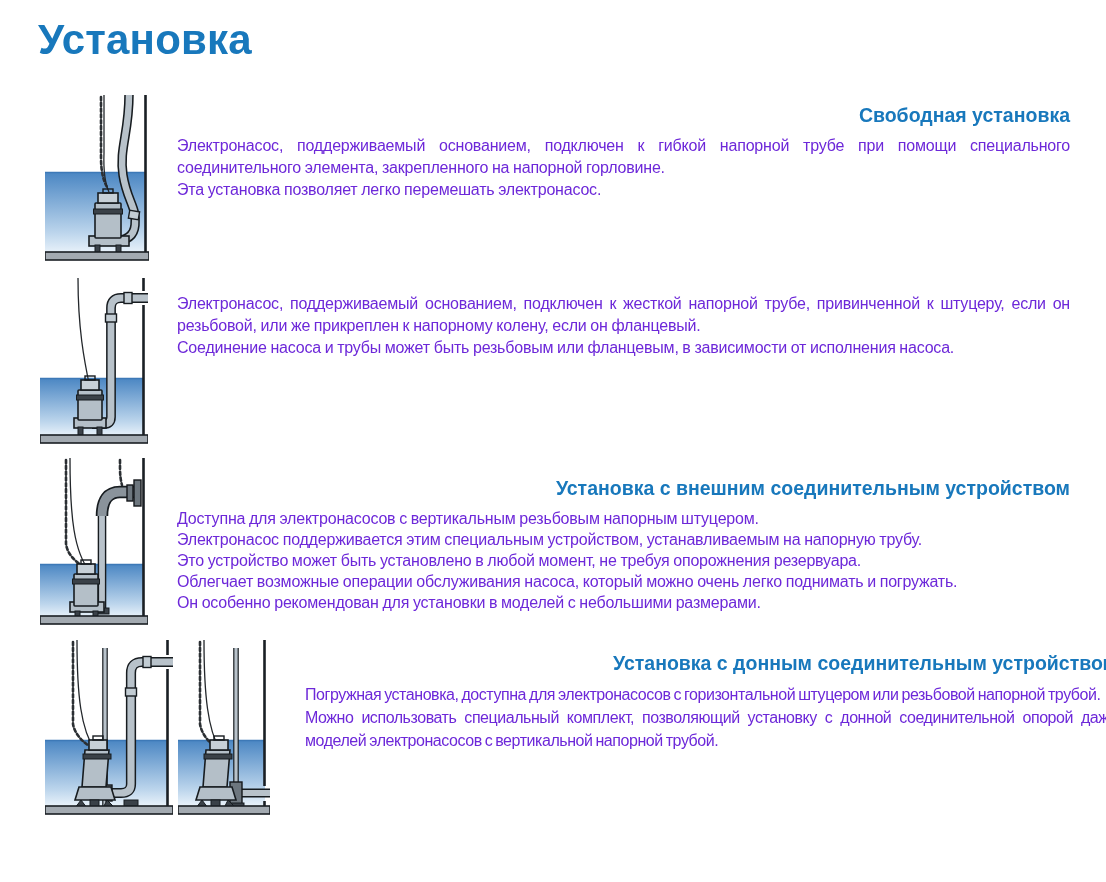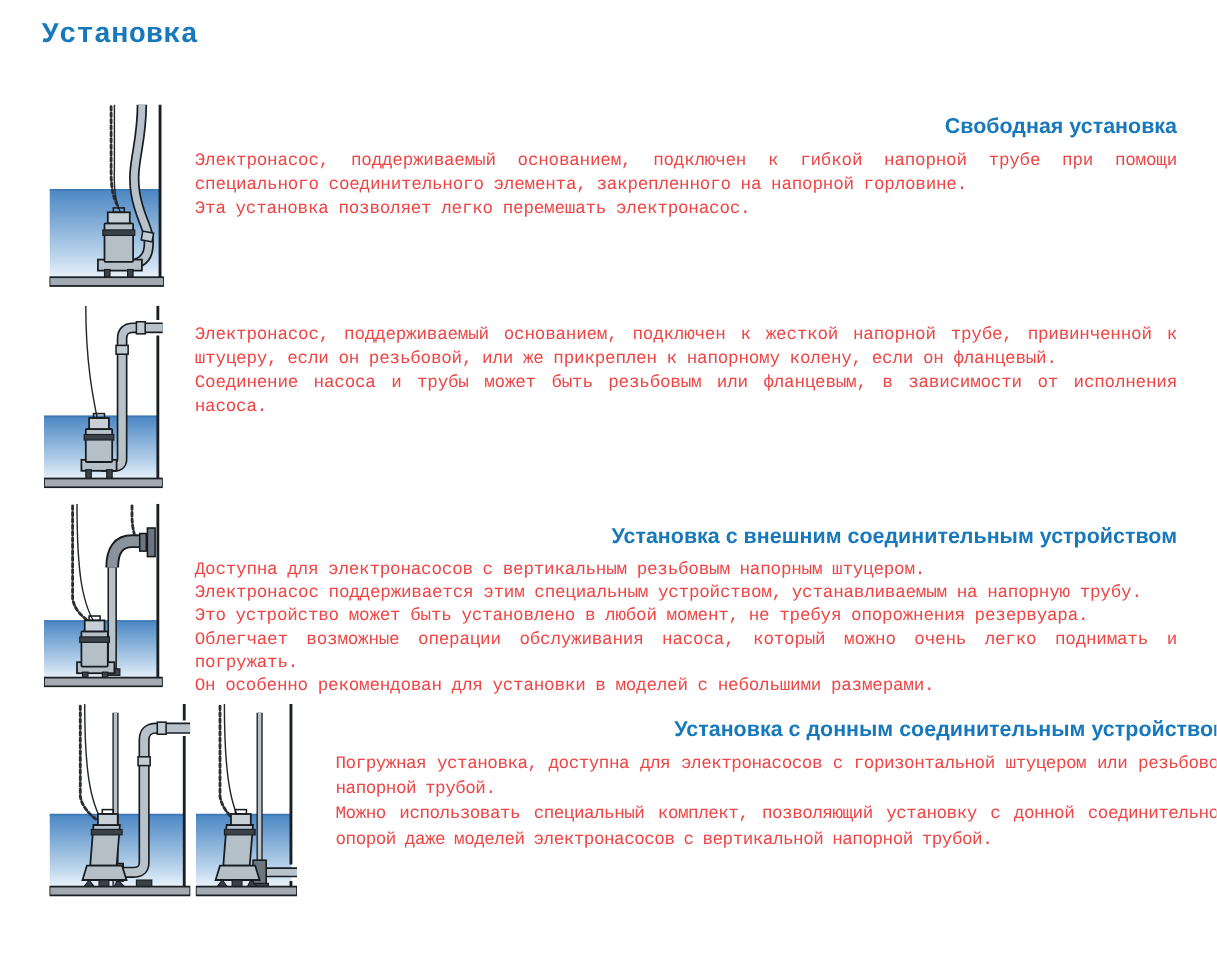--- a/index.html
+++ b/index.html
@@ -2,31 +2,31 @@
 <html><head>
 <meta charset="utf-8">
 <style>
   html,body{margin:0;padding:0;background:#ffffff;}
   .page{
     position:relative;width:1106px;height:882px;background:#ffffff;overflow:hidden;
     font-family:"Liberation Sans",sans-serif;color:#3d3d3d;
   }
   .title{
     position:absolute;left:38px;top:16px;margin:0;
-    font-size:26px;font-weight:bold;color:#1878bc;letter-spacing:0.2px;font-family:Liberation Mono, monospace;
+    font-size:42px;font-weight:bold;color:#1878bc;letter-spacing:0.2px;
   }
   .sec{position:absolute;left:0;width:1106px;}
   .illo{position:absolute;}
   .txt{position:absolute;}
   .txt h2{
     margin:0 0 8px 0;font-size:19.5px;line-height:24px;font-weight:bold;color:#1878bc;letter-spacing:0px;text-align:right;
   }
   .txt p{
-    margin:0;font-size:16px;line-height:22px;color:#ef4444;
-    text-align:justify;letter-spacing:-0.2px;word-spacing:-0.5px;font-family:Liberation Mono, monospace;
+    margin:0;font-size:16px;line-height:22px;color:#6d28d9;
+    text-align:justify;letter-spacing:-0.2px;word-spacing:-0.5px;
   }
   .sec-3 .txt p{line-height:21px;}
   .sec-4 .txt p{line-height:23px;letter-spacing:-0.45px;word-spacing:-1px;}
   
   .wall{stroke:#1a1f24;stroke-width:2.6;}
   .floor{fill:#a3aab1;stroke:#1a1f24;stroke-width:1.6;}
   .waterline{stroke:#3d79b7;stroke-width:1.5;}
   .p-out{stroke:#171c20;fill:none;stroke-linejoin:round;stroke-linecap:butt;}
   .p-in{stroke:#b8c2ca;fill:none;stroke-linejoin:round;stroke-linecap:butt;}
   .p-in-dark{stroke:#8a939b;fill:none;stroke-linejoin:round;}

